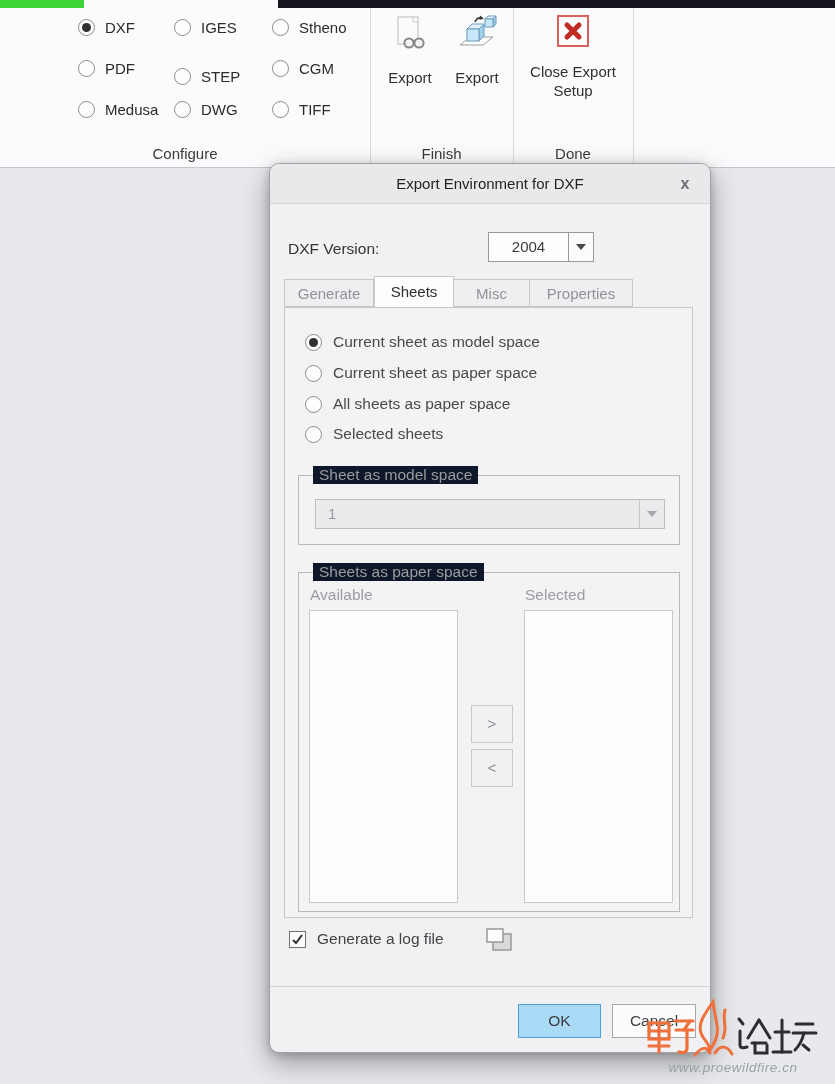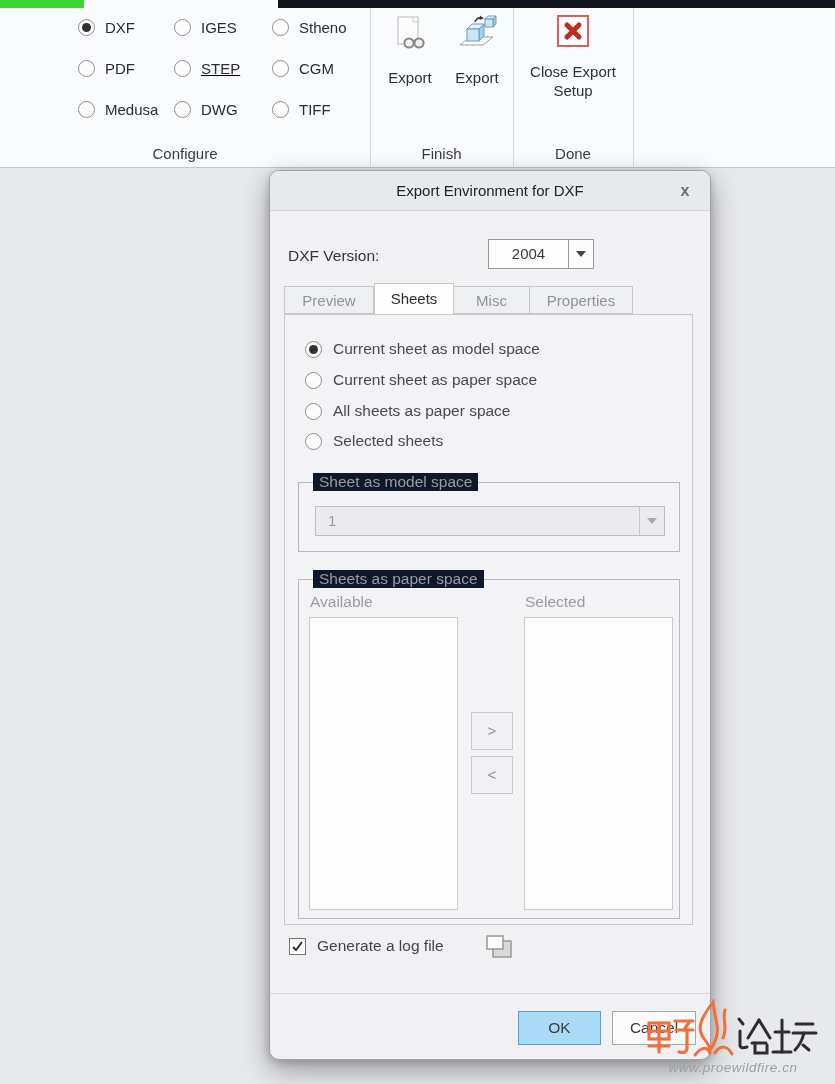--- a/index.html
+++ b/index.html
@@ -32,21 +32,21 @@
 
   .vsep { position:absolute; top:8px; width:1px; height:158px; background:#d9dadc; }
 
   .ribbon-btn { position:absolute; top:14px; text-align:center; cursor:default; }
   .ribbon-btn .cap { font-size:15px; color:#2f3032; margin-top:10px; line-height:19px; }
 
   .grp-label { position:absolute; top:142px; height:24px; text-align:center;
     font-size:15px; color:#3a3b3d; line-height:24px; }
 
   
-  .dialog { position:absolute; left:269px; top:170px; width:442px; height:890px;
+  .dialog { position:absolute; left:269px; top:163px; width:442px; height:890px;
     background:#f1f1f3; border:1px solid #a2a3a7; border-radius:10px;
     box-shadow:0 10px 28px rgba(0,0,0,.35), 0 2px 8px rgba(0,0,0,.18); }
   .dlg-title { position:relative; height:40px; background:#e8e9eb;
     border-bottom:1px solid #d3d4d6; border-radius:9px 9px 0 0;
     text-align:center; line-height:40px; font-size:15px; color:#222325; }
   .dlg-close { position:absolute; right:14px; top:0; width:22px; height:40px;
     font-size:16px; font-weight:bold; color:#6e6f73; line-height:40px;
     text-align:center; cursor:default; }
 
   .ver-label { position:absolute; left:18px; top:76px; font-size:15.5px; color:#323335; }
@@ -121,21 +121,21 @@
     <span>IGES</span>
   </div>
   <div class="rb" style="left:272px;top:19px;">
     <i class="radio"></i>
     <span>Stheno</span>
   </div>
   <div class="rb" style="left:78px;top:60px;">
     <i class="radio"></i>
     <span>PDF</span>
   </div>
-  <div class="rb" style="left:174px;top:60px;text-decoration:underline;">
+  <div class="rb" style="left:174px;top:68px;">
     <i class="radio"></i>
     <span>STEP</span>
   </div>
   <div class="rb" style="left:272px;top:60px;">
     <i class="radio"></i>
     <span>CGM</span>
   </div>
   <div class="rb" style="left:78px;top:101px;">
     <i class="radio"></i>
     <span>Medusa</span>
@@ -201,21 +201,21 @@
 
   <div class="ver-label">DXF Version:</div>
   <div class="combo">
     <div class="val">2004</div>
     <div class="arrow-btn">
       <i class="tri-dn"></i>
     </div>
   </div>
 
   <div class="tabs">
-    <div class="tab" style="width:90px;">Preview</div>
+    <div class="tab" style="width:90px;">Generate</div>
     <div class="tab active" style="width:80px;">Sheets</div>
     <div class="tab" style="width:76px;">Misc</div>
     <div class="tab" style="width:103px;">Properties</div>
   </div>
 
   <div class="panel">
     <div class="opt" style="top:25px;">
       <i class="radio sel"></i>
       <span>Current sheet as model space</span>
     </div>

